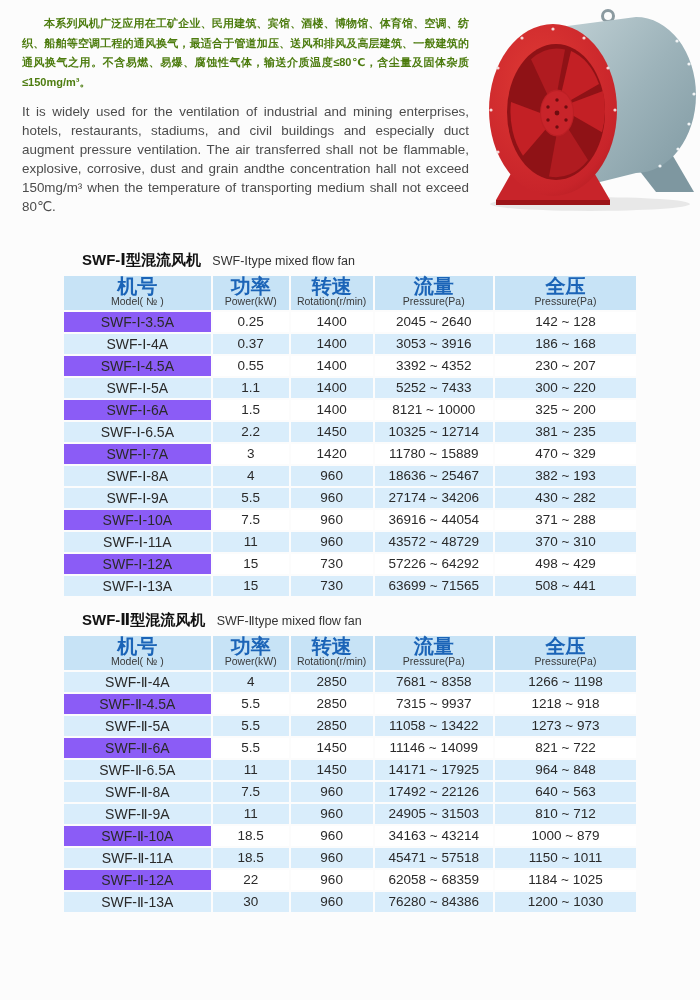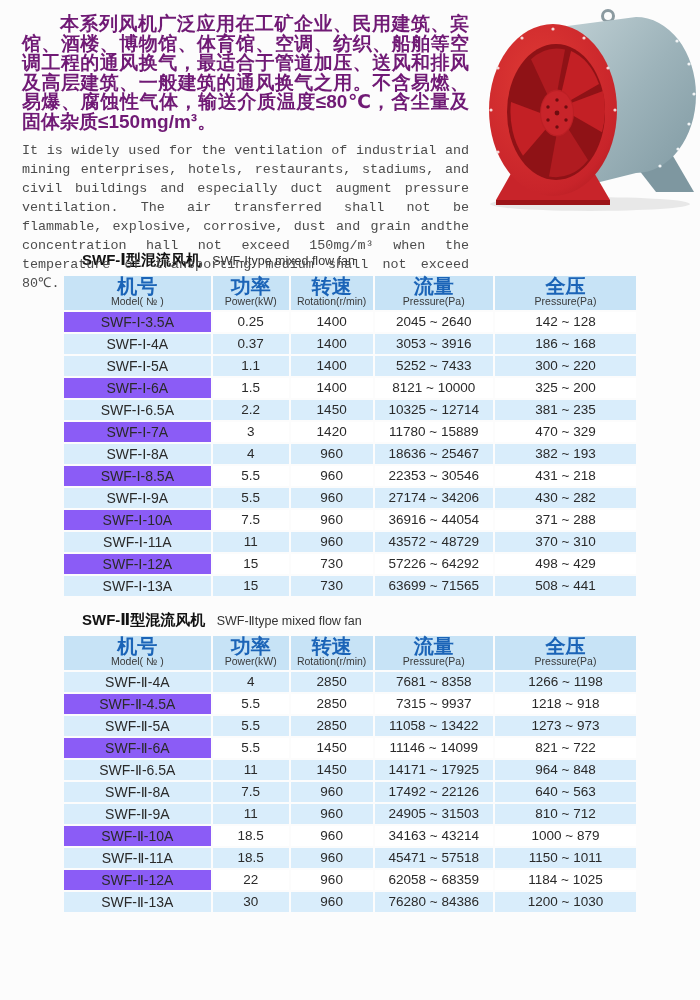--- a/index.html
+++ b/index.html
@@ -10,27 +10,27 @@
     color:#222;
     overflow:hidden;
   }
   .page{position:relative;width:700px;height:1000px;background:#fcfcfc;}
 
   
   .top{position:relative;height:238px;padding:14px 0 0 22px;box-sizing:border-box;}
   .intro{width:447px;}
   .intro-cn{
     margin:0 0 10px 0;
-    font-size:19px;font-weight:bold;color:#701a75;
+    font-size:11px;font-weight:bold;color:#4d7c0f;
     line-height:19.5px;text-align:justify;text-indent:2em;
   }
   .intro-en{
     margin:0;
     font-size:13.4px;color:#4c4c4c;
-    line-height:19px;text-align:justify;font-family:Liberation Mono, monospace;
+    line-height:19px;text-align:justify;
   }
   .fan-wrap{position:absolute;top:6px;right:2px;width:238px;height:208px;}
 
   
   .tbl-section{width:576px;margin:0 auto 0 62px;}
   .tbl-title{margin:13px 0 4px 20px;white-space:nowrap;}
   .tbl-title .t-cn{font-size:15px;font-weight:bold;color:#111;}
   .tbl-title .t-en{font-size:12.5px;color:#333;margin-left:7px;}
 
   table.spec{
@@ -184,20 +184,27 @@
             <td>2045 ~ 2640</td>
             <td>142 ~ 128</td>
           </tr>
           <tr class="alt">
             <td>SWF-Ⅰ-4A</td>
             <td>0.37</td>
             <td>1400</td>
             <td>3053 ~ 3916</td>
             <td>186 ~ 168</td>
           </tr>
+          <tr>
+            <td>SWF-Ⅰ-4.5A</td>
+            <td>0.55</td>
+            <td>1400</td>
+            <td>3392 ~ 4352</td>
+            <td>230 ~ 207</td>
+          </tr>
           <tr class="alt">
             <td>SWF-Ⅰ-5A</td>
             <td>1.1</td>
             <td>1400</td>
             <td>5252 ~ 7433</td>
             <td>300 ~ 220</td>
           </tr>
           <tr>
             <td>SWF-Ⅰ-6A</td>
             <td>1.5</td>
@@ -218,27 +225,20 @@
             <td>1420</td>
             <td>11780 ~ 15889</td>
             <td>470 ~ 329</td>
           </tr>
           <tr class="alt">
             <td>SWF-Ⅰ-8A</td>
             <td>4</td>
             <td>960</td>
             <td>18636 ~ 25467</td>
             <td>382 ~ 193</td>
-          </tr>
-          <tr>
-            <td>SWF-Ⅰ-8.5A</td>
-            <td>5.5</td>
-            <td>960</td>
-            <td>22353 ~ 30546</td>
-            <td>431 ~ 218</td>
           </tr>
           <tr class="alt">
             <td>SWF-Ⅰ-9A</td>
             <td>5.5</td>
             <td>960</td>
             <td>27174 ~ 34206</td>
             <td>430 ~ 282</td>
           </tr>
           <tr>
             <td>SWF-Ⅰ-10A</td>

